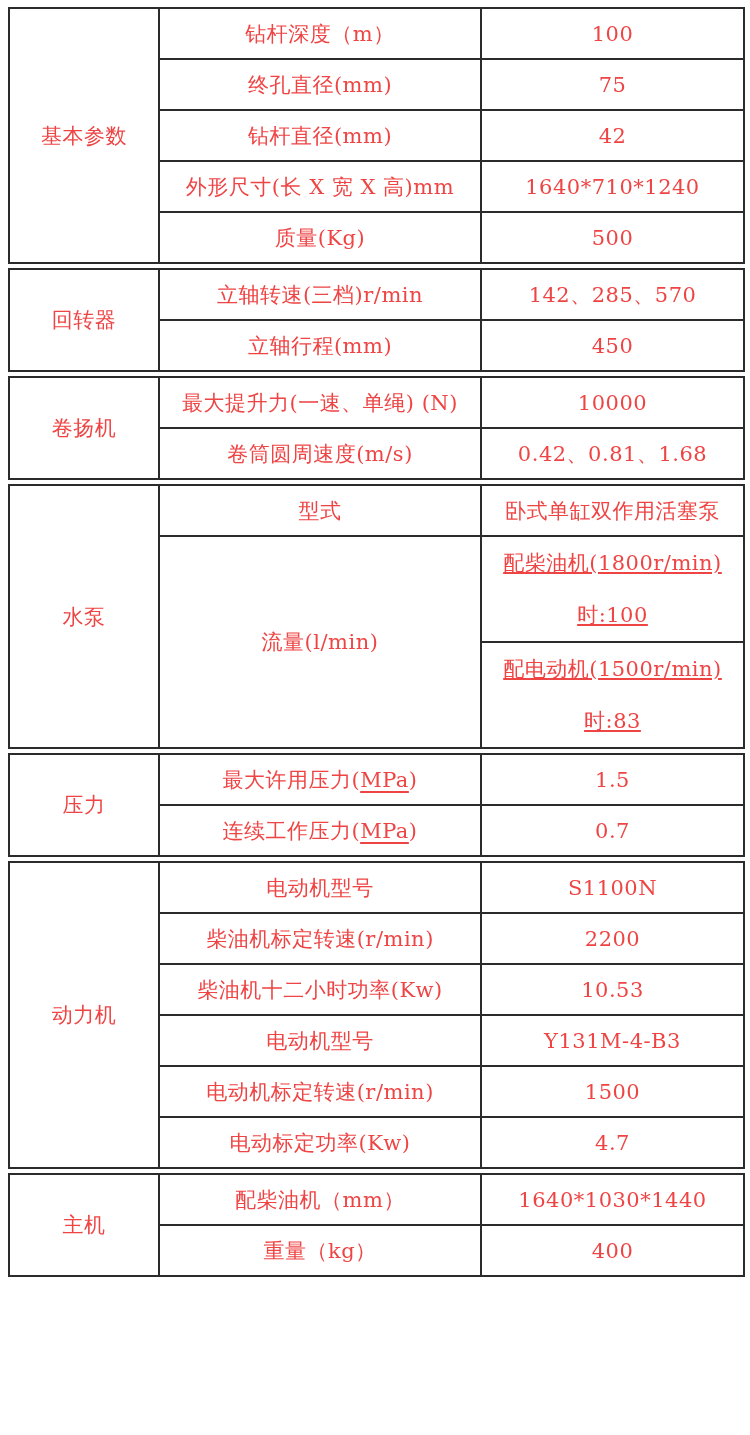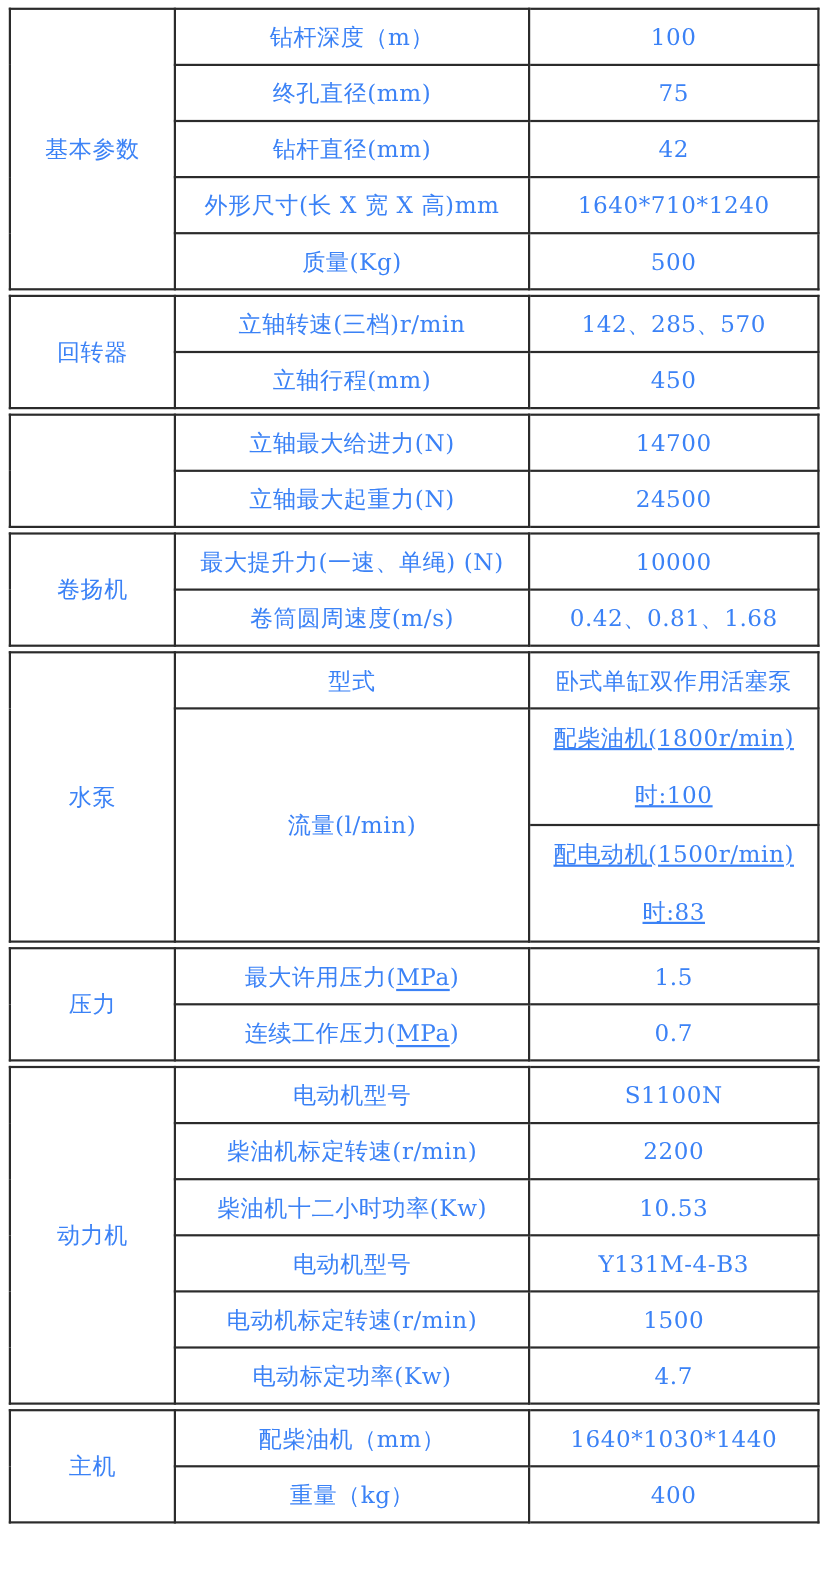--- a/index.html
+++ b/index.html
@@ -20,21 +20,21 @@
     margin: 0 0 4px 0;
   }
   col.c1 { width: 150px; }
   col.c2 { width: 322px; }
   col.c3 { width: 263px; }
   td {
     border: 2px solid #2b2b2b;
     text-align: center;
     vertical-align: middle;
     font-size: 21px;
-    color: #3b82f6;
+    color: #ef4444;
     padding: 0 2px;
     overflow: hidden;
     letter-spacing: 0.5px;
   }
   tr { height: 51px; }
   tr.tall { height: 105px; }
   .value-line {
     height: 52px;
     line-height: 52px;
     text-decoration: underline;
@@ -101,38 +101,20 @@
       </tbody>
     </table>
     <table class="section-table">
       <colgroup>
         <col class="c1">
         <col class="c2">
         <col class="c3">
       </colgroup>
       <tbody>
         <tr>
-          <td rowspan="2"></td>
-          <td>立轴最大给进力(N)</td>
-          <td>14700</td>
-        </tr>
-        <tr>
-          <td>立轴最大起重力(N)</td>
-          <td>24500</td>
-        </tr>
-      </tbody>
-    </table>
-    <table class="section-table">
-      <colgroup>
-        <col class="c1">
-        <col class="c2">
-        <col class="c3">
-      </colgroup>
-      <tbody>
-        <tr>
           <td rowspan="2">卷扬机</td>
           <td>最大提升力(一速、单绳) (N)</td>
           <td>10000</td>
         </tr>
         <tr>
           <td>卷筒圆周速度(m/s)</td>
           <td>0.42、0.81、1.68</td>
         </tr>
       </tbody>
     </table>

